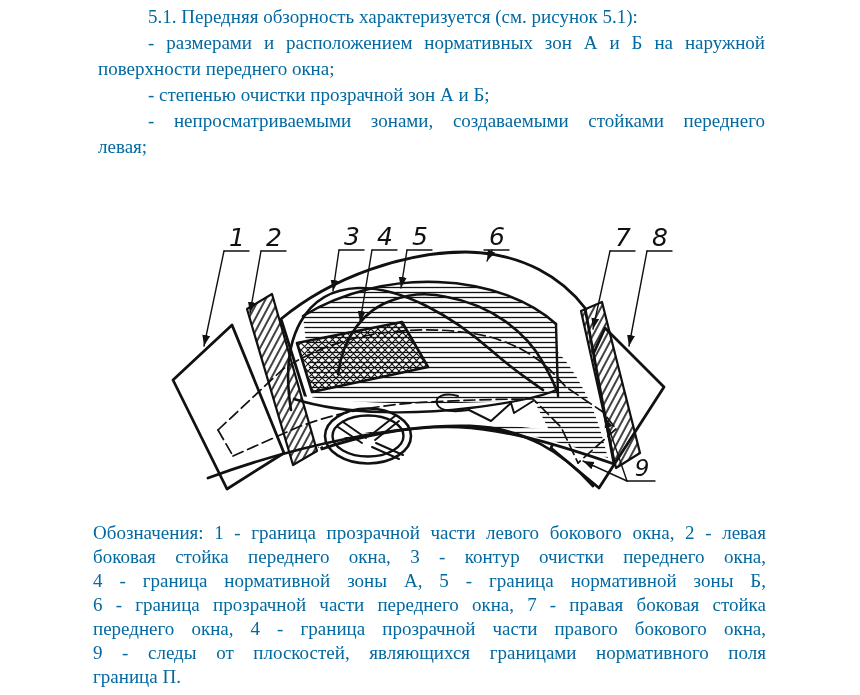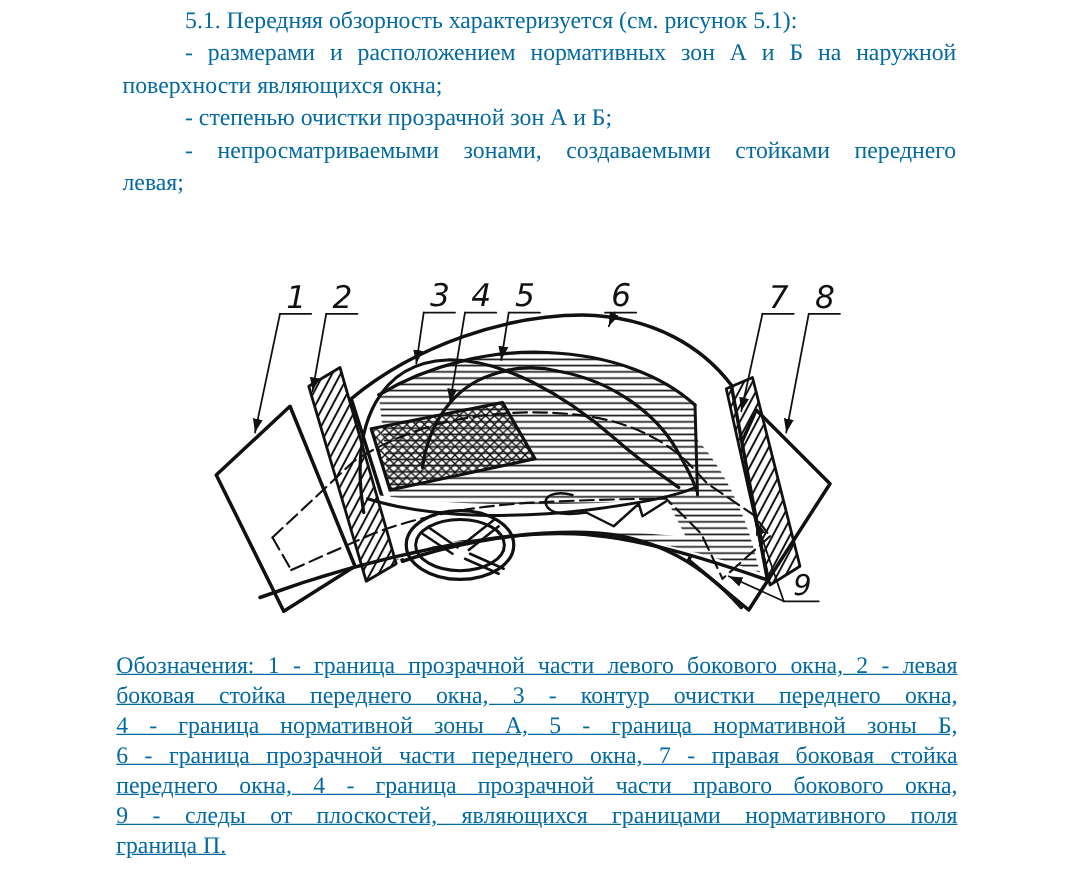--- a/index.html
+++ b/index.html
@@ -2,36 +2,36 @@
 <html><head>
 <meta charset="utf-8">
 <style>
   html,body{margin:0;padding:0;background:#ffffff;}
   .page{position:relative;width:860px;height:695px;background:#ffffff;overflow:hidden;
         font-family:"Liberation Serif", serif;color:#0369a1;}
   .text-block{position:absolute;}
   .intro{top:4px;left:98px;width:667px;}
   .legend{top:521px;left:93px;width:673px;}
   .tline{font-size:19px;line-height:26px;white-space:normal;}
-  .legend .tline{line-height:24px;text-decoration:underline;}
+  .legend .tline{line-height:24px;}
   .indent{padding-left:50px;}
   .just{text-align:justify;text-align-last:justify;}
   .fig-svg{position:absolute;left:0;top:0;width:860px;height:695px;}
   .fig-svg text{font-family:"DejaVu Sans", sans-serif;font-style:italic;font-size:25px;fill:#111;}
   .fig-svg .n9{font-size:23px;}
 </style>
 </head>
 <body>
 
 <div class="page">
 
   <div class="text-block intro">
     <div class="tline indent">5.1. Передняя обзорность характеризуется (см. рисунок 5.1):</div>
     <div class="tline indent just">- размерами и расположением нормативных зон А и Б на наружной</div>
-    <div class="tline">поверхности являющихся окна;</div>
+    <div class="tline">поверхности переднего окна;</div>
     <div class="tline indent">- степенью очистки прозрачной зон А и Б;</div>
     <div class="tline indent just">- непросматриваемыми зонами, создаваемыми стойками переднего</div>
     <div class="tline">левая;</div>
   </div>
 
   <svg class="fig-svg" viewBox="0 0 860 695">
     <defs>
       <pattern id="hH" width="6" height="5" patternUnits="userSpaceOnUse">
         <path d="M0,2.5 H6" stroke="#111" stroke-width="1.3"></path>
       </pattern>

